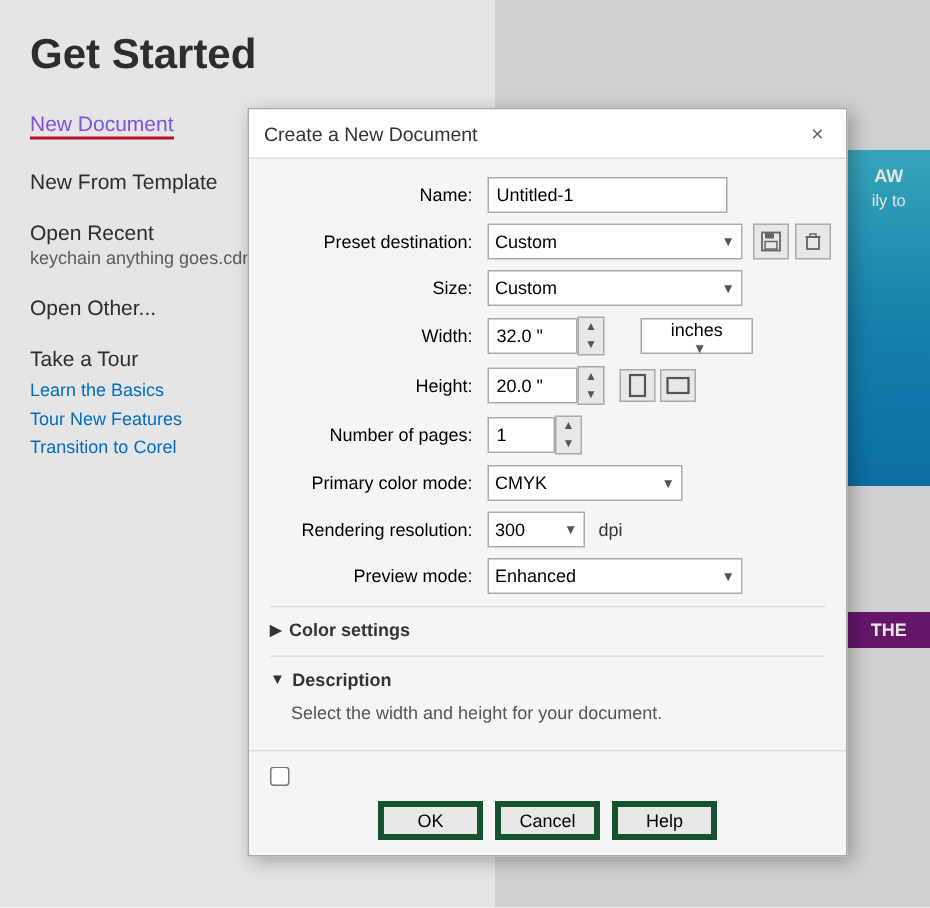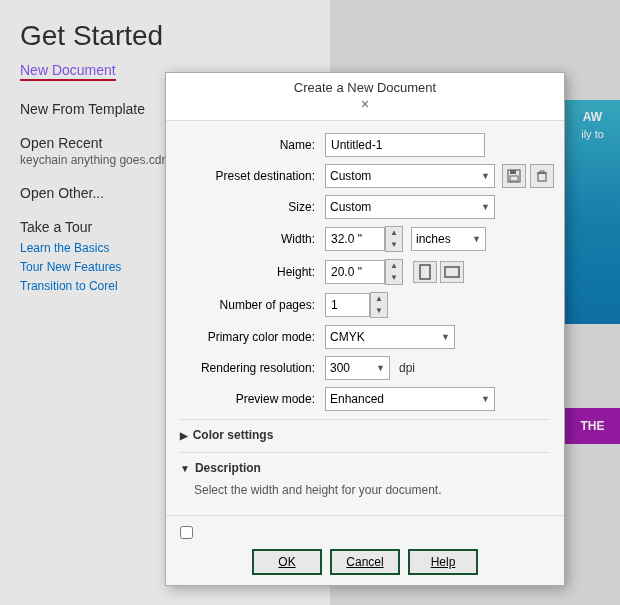--- a/index.html
+++ b/index.html
@@ -33,23 +33,23 @@
     .left-panel {
       position: absolute;
       left: 0; top: 0;
       width: 330px;
       height: 605px;
       padding: 20px 20px 20px 20px;
     }
 
     .app-title {
       font-size: 28px;
-      font-weight: 400;
+      font-weight: 700;
       color: #333;
-      margin-bottom: 10px;
+      margin-bottom: 22px;
     }
 
     .nav-section {
       margin-bottom: 18px;
     }
 
     .nav-primary {
       font-size: 14px;
       color: #333;
       cursor: pointer;
@@ -120,21 +120,20 @@
       box-shadow: 3px 3px 12px rgba(0,0,0,0.3);
     }
 
     .dialog-titlebar {
       background: #fff;
       border-bottom: 1px solid #ddd;
       padding: 7px 10px;
       display: flex;
       justify-content: space-between;
       align-items: center;
-      flex-direction: column;
     }
     .dialog-title {
       font-size: 13px;
       color: #333;
     }
     .dialog-close {
       width: 18px;
       height: 18px;
       cursor: pointer;
       display: flex;
@@ -309,26 +308,25 @@
       color: #333;
     }
     .button-row {
       display: flex;
       justify-content: center;
       gap: 8px;
     }
     .dlg-btn {
       min-width: 70px;
       height: 26px;
-      border: 2px solid #14532d;
+      border: 4px solid #14532d;
       background: #e8e8e8;
       font-size: 12px;
       cursor: pointer;
       padding: 0 12px;
-      text-decoration: underline;
     }
     .dlg-btn.primary {
       background: #e8e8e8;
     }
   </style>
 </head>
 <body>
 
 <div class="bg-left"></div>
 <div class="bg-right"></div>
@@ -363,21 +361,21 @@
 
 <div class="right-panel">
   <div style="position:absolute; right:0; top:100px; width:55px; height:224px; background: linear-gradient(180deg,#3db8d0 0%,#1a8fc0 50%,#0e7ab5 100%); display:flex; flex-direction:column; align-items:center; justify-content:flex-start; padding-top:10px;">
     <span style="color:white;font-size:12px;font-weight:bold;">AW</span>
     <span style="color:white;font-size:11px;margin-top:4px;">ily to</span>
   </div>
   <div style="position:absolute; right:60px; top:368px; display:flex; gap:3px;">
     <div class="right-btn">⊡</div>
     <div class="right-btn">⊟</div>
   </div>
-  <div style="position:absolute; right:0; top:408px; width:55px; height:36px; background:#a21caf; color:white; font-size:12px; font-weight:bold; display:flex; align-items:center; justify-content:center;">THE</div>
+  <div style="position:absolute; right:0; top:408px; width:55px; height:24px; background:#701a75; color:white; font-size:12px; font-weight:bold; display:flex; align-items:center; justify-content:center;">THE</div>
 </div>
 
 <div class="dialog-overlay"></div>
 
 <div class="dialog">
 
   <div class="dialog-titlebar">
     <span class="dialog-title">Create a New Document</span>
     <span class="dialog-close">×</span>
   </div>
@@ -428,21 +426,21 @@
     <div class="form-row">
       <span class="form-label">Width:</span>
       <div class="form-control">
         <div class="spinner-group">
           <input type="text" class="spinner-input" value="32.0 &quot;" style="">
           <div class="spinner-btns">
             <div class="spinner-btn">▲</div>
             <div class="spinner-btn">▼</div>
           </div>
         </div>
-        <div class="dropdown dropdown-small" style="margin-left:4px;">
+        <div class="dropdown dropdown-small" style="margin-left:20px;flex-direction:column;">
           <span>inches</span>
           <span class="dropdown-arrow">▼</span>
         </div>
       </div>
     </div>
 
     <div class="form-row">
       <span class="form-label">Height:</span>
       <div class="form-control">
         <div class="spinner-group">

